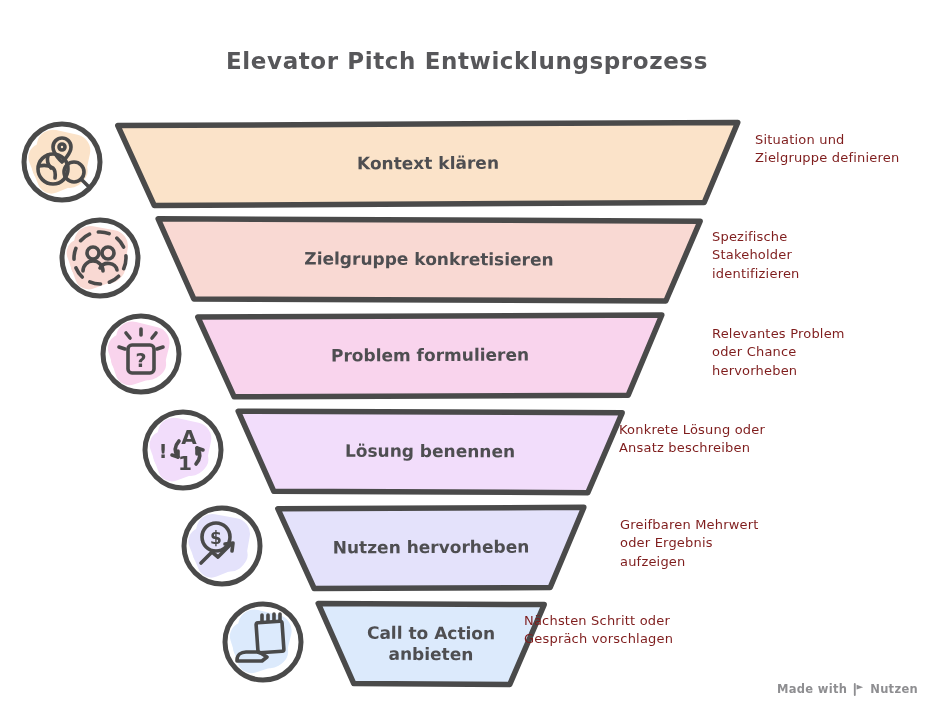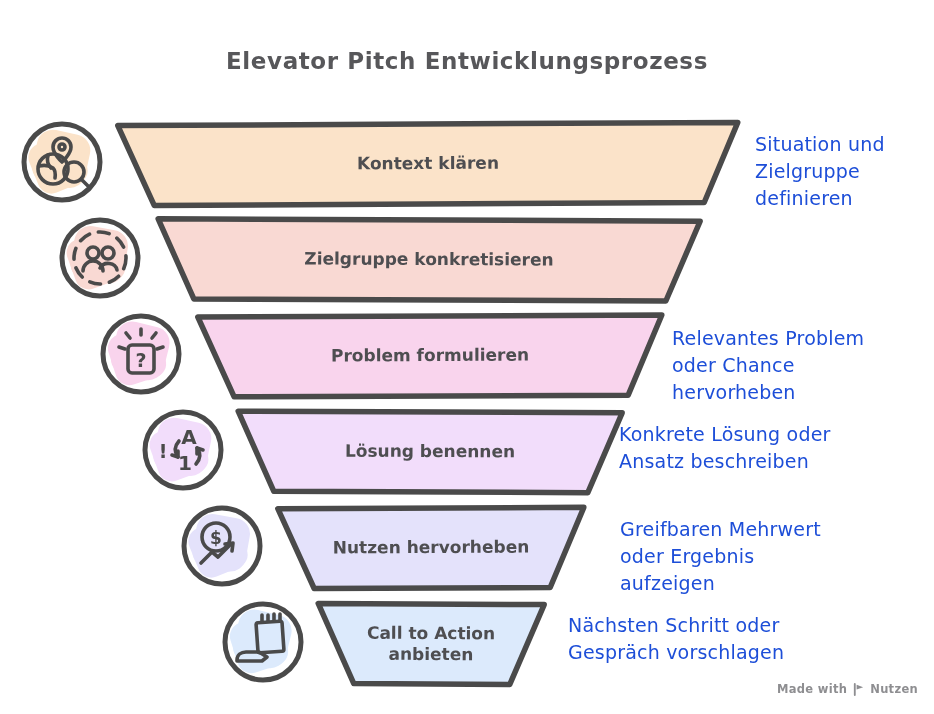--- a/index.html
+++ b/index.html
@@ -19,21 +19,21 @@
     font-size:17px;font-weight:bold;color:#4e4e51;text-align:center;line-height:1.25;
     pointer-events:none;
   }
   .bar-label.narrow{padding:0 34px;}
   .stage-icon{position:absolute;width:92px;height:92px;}
   .stage-icon svg{display:block;overflow:visible;}
   .sk{fill:none;stroke:#4a4a4a;stroke-width:3.6;stroke-linecap:round;stroke-linejoin:round;}
   .sk-bold{fill:none;stroke:#4a4a4a;stroke-width:5;stroke-linecap:round;stroke-linejoin:round;}
   .sk-text{fill:#4a4a4a;stroke:none;font-family:"DejaVu Sans","Liberation Sans",sans-serif;font-weight:bold;}
   .annotation{
-    position:absolute;font-size:19px;line-height:1.42;color:#1d4ed8;
+    position:absolute;font-size:13px;line-height:1.42;color:#7f1d1d;
     white-space:pre-line;letter-spacing:.2px;
   }
   .watermark{
     position:absolute;right:16px;bottom:18px;display:flex;align-items:flex-end;gap:5px;
     font-size:11.5px;color:#8e8e91;font-weight:bold;letter-spacing:.3px;
   }
   .watermark svg{display:block;}
 </style>
 </head>
 <body>
@@ -76,20 +76,23 @@
       <path class="sk" d="M29,59 a10,10 0 0 1 20,0"></path>
       <path class="sk" d="M46,56 a9,8 0 0 1 17,2"></path>
     </svg>
   </div>
   <div class="stage-bar" style="left:150px;top:214px;width:558px;height:92px;transform:rotate(0.25deg)">
     <svg width="558" height="92">
       <polygon class="bar-poly" points="8,6 550,6 516,86 44,86" fill="#f9d9d3"></polygon>
     </svg>
     <div class="bar-label">Zielgruppe konkretisieren</div>
   </div>
+  <div class="annotation" style="left:712px;top:228px">Spezifische
+Stakeholder
+identifizieren</div>
 
   <div class="stage-icon" style="left:95px;top:308px">
     <svg width="92" height="92" viewBox="0 0 92 92">
       <rect x="18" y="16" width="54" height="54" rx="16" transform="rotate(14 46 44)" fill="#f9d4ed"></rect>
       <rect x="16" y="22" width="52" height="52" rx="14" transform="rotate(-18 42 48)" fill="#f9d4ed"></rect>
       <circle class="sk-bold" cx="46" cy="46" r="38"></circle>
       <rect class="sk" x="33" y="37" width="26" height="28" rx="4"></rect>
       <text class="sk-text" x="46" y="59" font-size="19" text-anchor="middle">?</text>
       <path class="sk" d="M46,21 v6"></path>
       <path class="sk" d="M31,25 l4,5"></path>
@@ -97,21 +100,21 @@
       <path class="sk" d="M24,39 l6,2"></path>
       <path class="sk" d="M68,39 l-6,2"></path>
     </svg>
   </div>
   <div class="stage-bar" style="left:190px;top:310px;width:480px;height:92px;transform:rotate(-0.25deg)">
     <svg width="480" height="92">
       <polygon class="bar-poly" points="8,6 472,6 438,86 44,86" fill="#f9d4ed"></polygon>
     </svg>
     <div class="bar-label">Problem formulieren</div>
   </div>
-  <div class="annotation" style="left:672px;top:325px">Relevantes Problem
+  <div class="annotation" style="left:712px;top:325px">Relevantes Problem
 oder Chance
 hervorheben</div>
 
   <div class="stage-icon" style="left:137px;top:404px">
     <svg width="92" height="92" viewBox="0 0 92 92">
       <rect x="18" y="16" width="54" height="54" rx="16" transform="rotate(12 46 44)" fill="#f2ddfb"></rect>
       <rect x="16" y="22" width="52" height="52" rx="14" transform="rotate(-20 42 48)" fill="#f2ddfb"></rect>
       <circle class="sk-bold" cx="46" cy="46" r="38"></circle>
       <text class="sk-text" x="52" y="40" font-size="20" text-anchor="middle">A</text>
       <text class="sk-text" x="48" y="66" font-size="20" text-anchor="middle">1</text>
@@ -161,21 +164,21 @@
       <path class="sk" d="M45,25 v-6 M51,25 v-6 M57,24 v-6 M63,24 v-6"></path>
       <path class="sk" d="M20,64 c0,-5 4,-8 9,-8 l13,0 8,5 -5,4 h-25 z"></path>
     </svg>
   </div>
   <div class="stage-bar" style="left:310px;top:598px;width:242px;height:92px;transform:rotate(0.3deg)">
     <svg width="242" height="92">
       <polygon class="bar-poly" points="8,6 234,6 200,86 44,86" fill="#dceafc"></polygon>
     </svg>
     <div class="bar-label narrow">Call to Action anbieten</div>
   </div>
-  <div class="annotation" style="left:568px;top:612px">Nächsten Schritt oder
+  <div class="annotation" style="left:524px;top:612px">Nächsten Schritt oder
 Gespräch vorschlagen</div>
 
   <div class="watermark">
     <span>Made with</span>
     <svg width="13" height="13" viewBox="0 0 14 14">
       <path d="M3,1 v12" stroke="#8e8e91" stroke-width="2" stroke-linecap="round" fill="none"></path>
       <path d="M5,2 l7,2.5 -7,2.5 z" fill="#8e8e91"></path>
     </svg>
     <span>Nutzen</span>
   </div>

